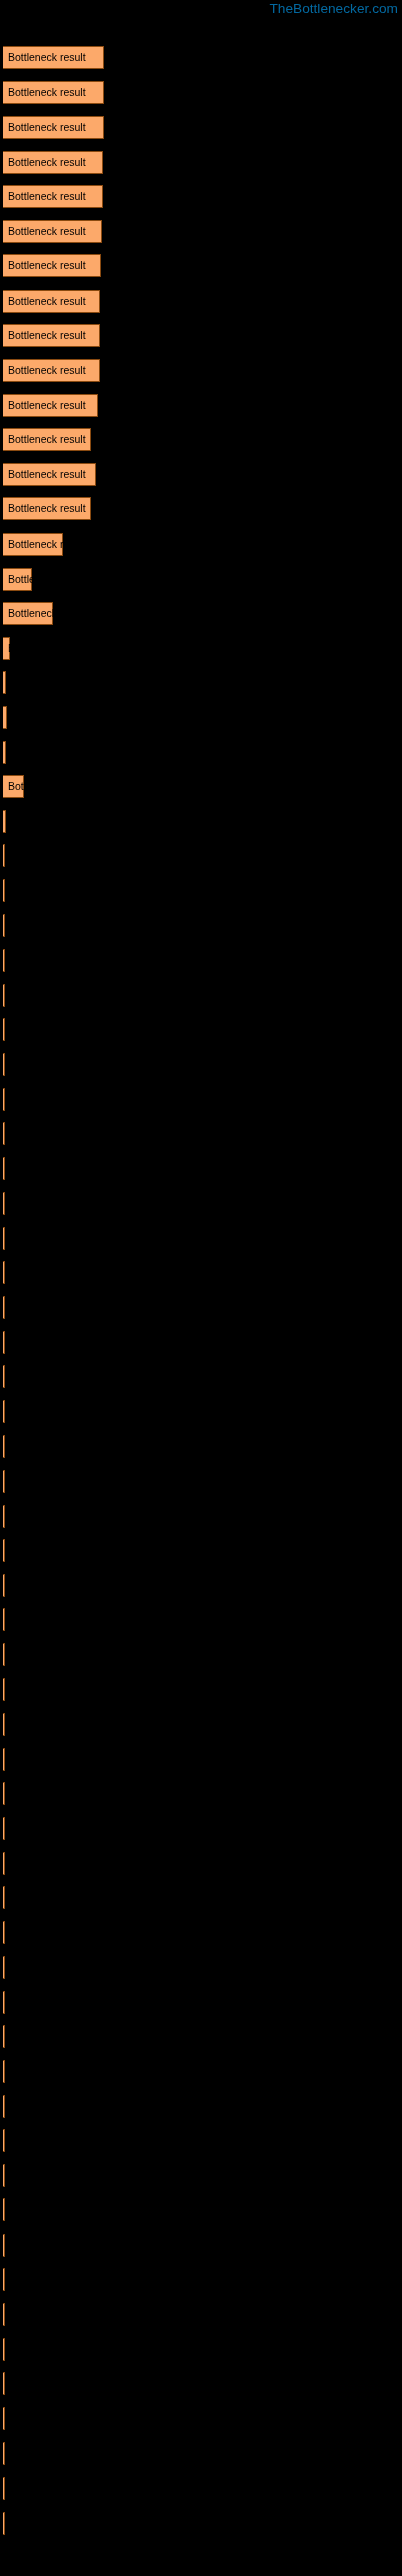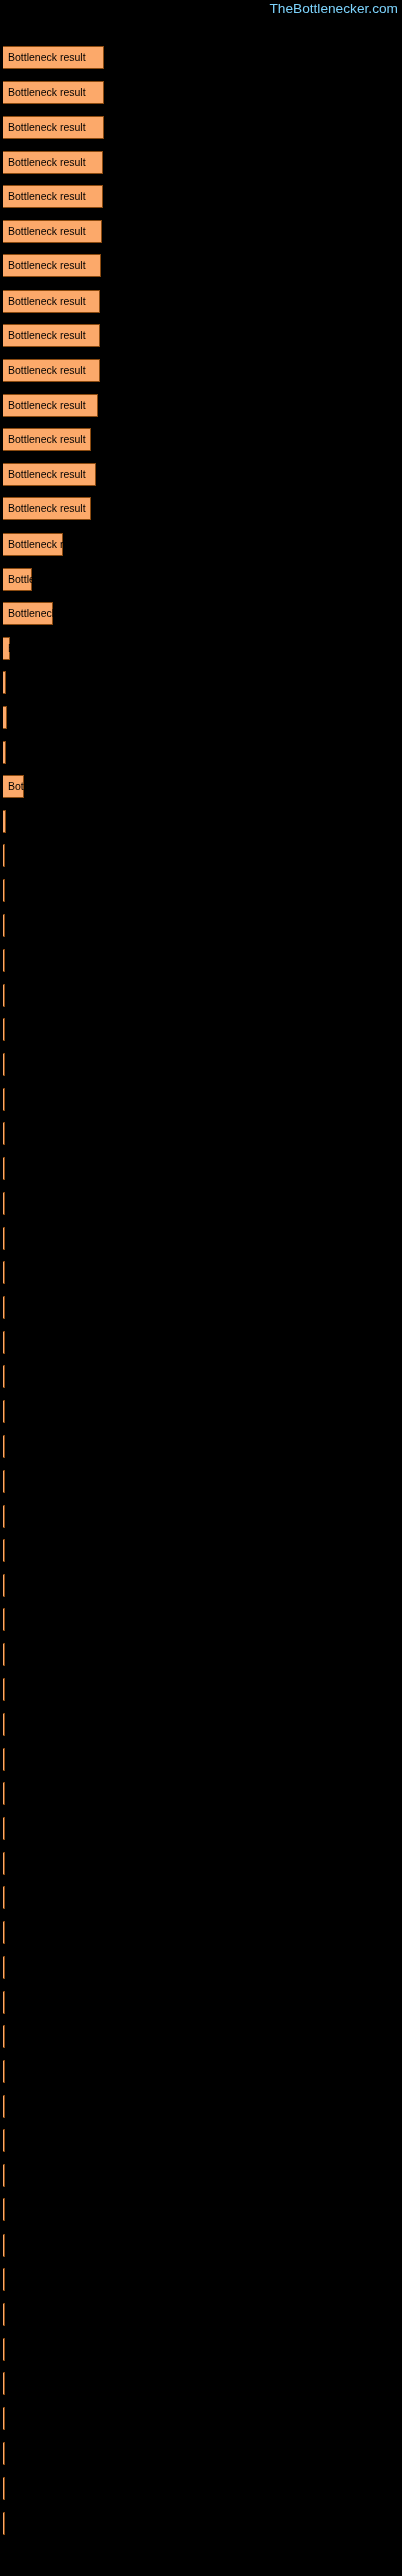--- a/index.html
+++ b/index.html
@@ -15,21 +15,21 @@
     font-family: "Liberation Sans", sans-serif;
   }
   #watermark {
     position: absolute;
     top: 0px;
     left: 0px;
     width: 398px;
     text-align: right;
     font-size: 13.7px;
     line-height: 17.7px;
-    color: #7dd3fc;
+    color: #0369a1;
     letter-spacing: 0px;
     font-family: "Liberation Sans", sans-serif;
     user-select: none;
   }
   #chart {
     position: absolute;
     top: 0;
     left: 0;
     width: 331px;
     height: 2576px;

